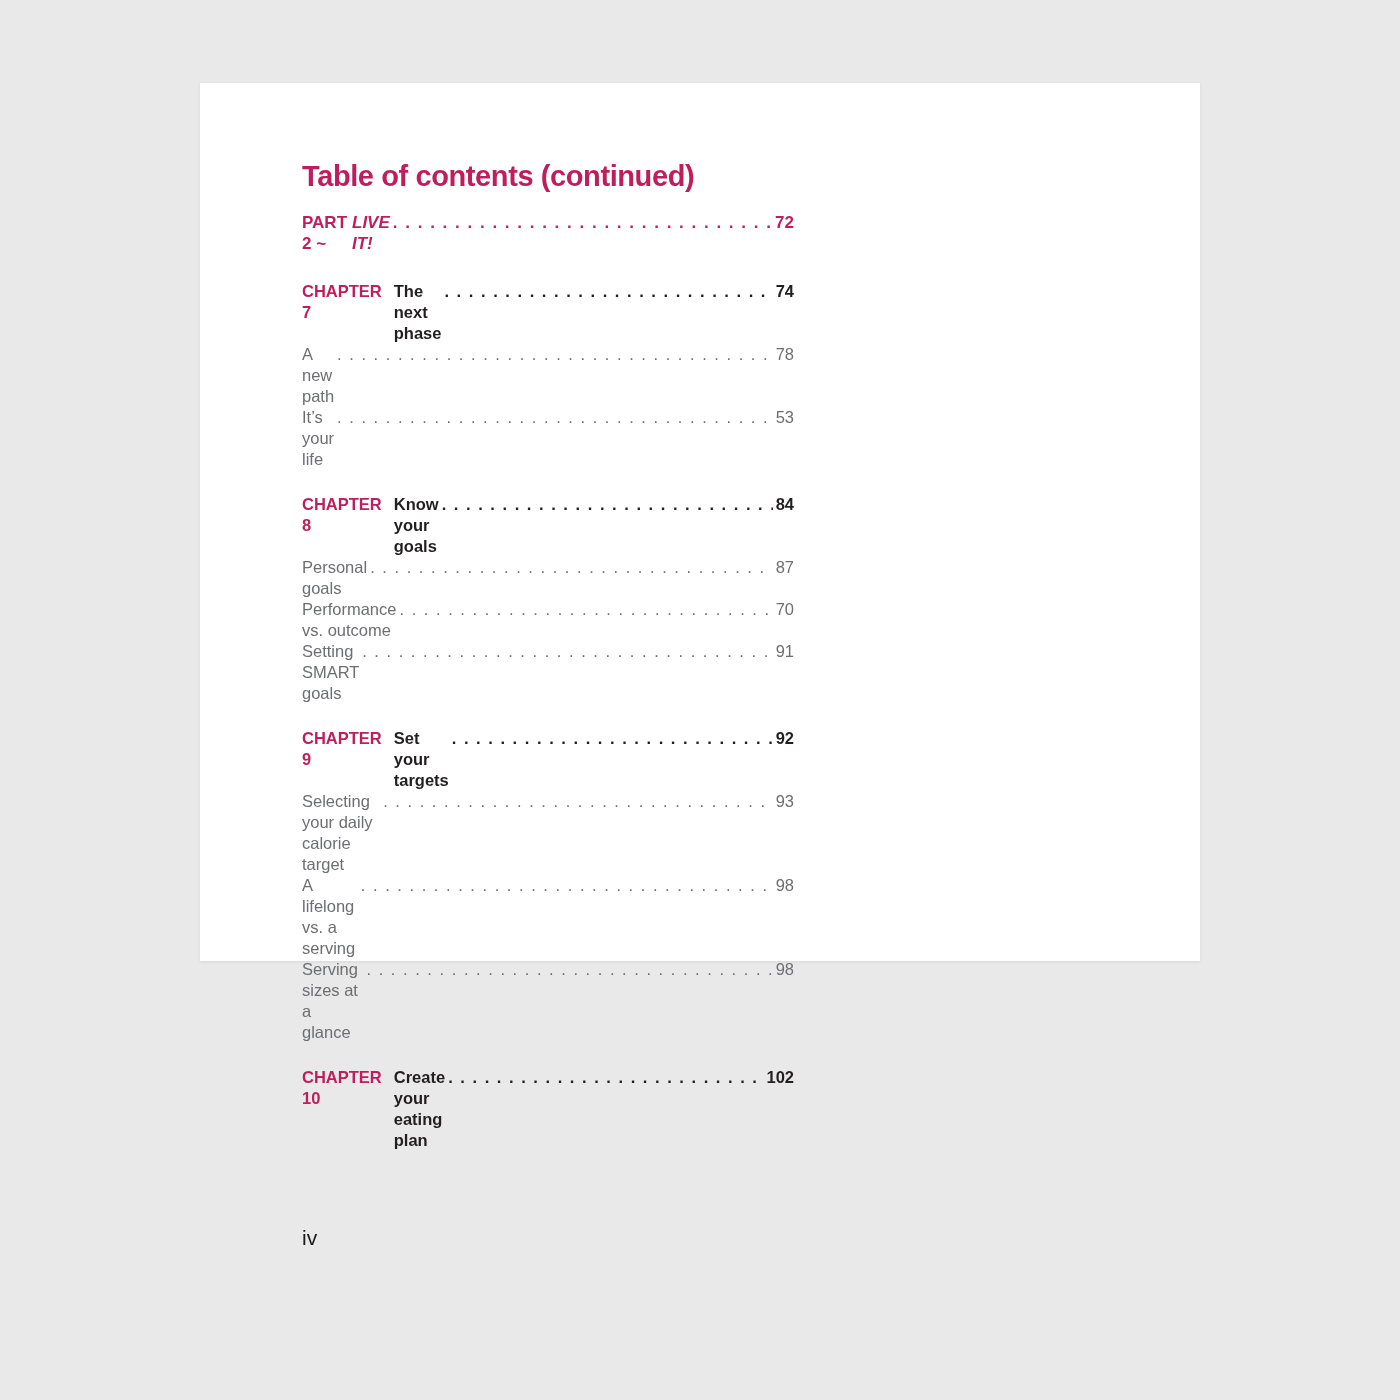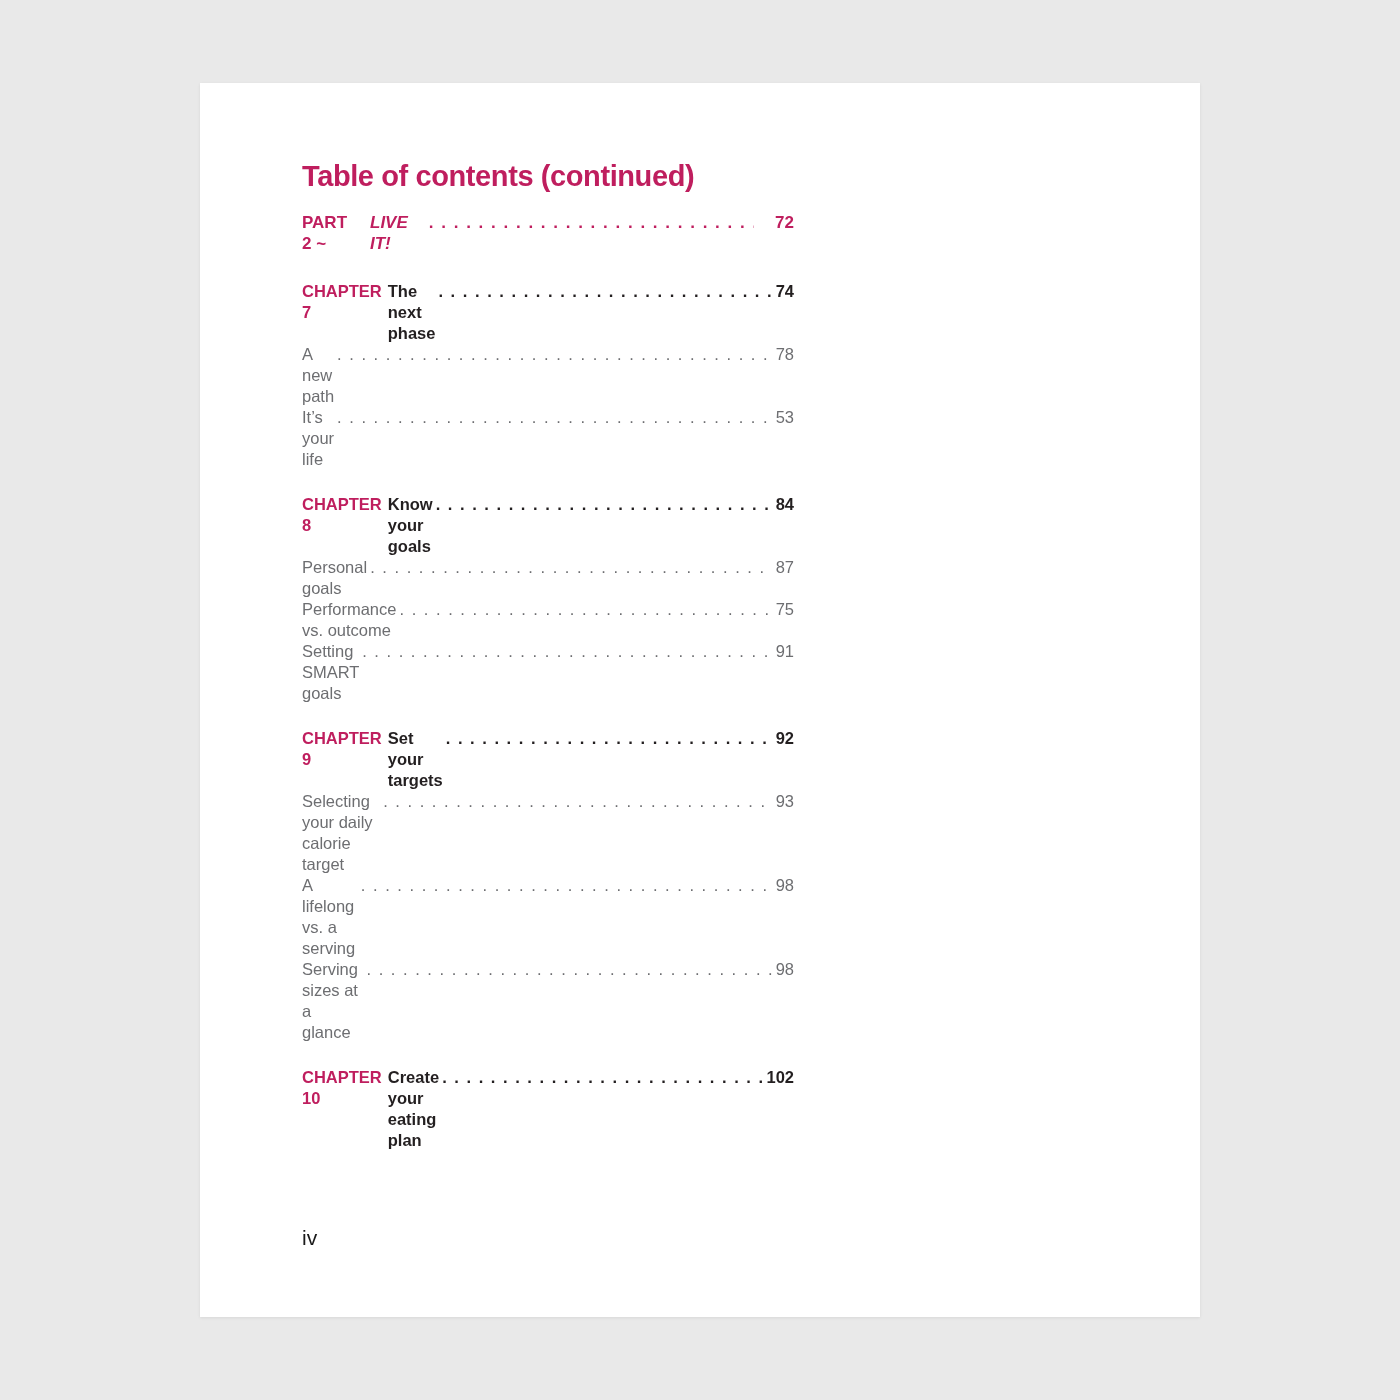--- a/index.html
+++ b/index.html
@@ -13,21 +13,21 @@
 
   .canvas {
     position:relative;
     width:1400px; height:1400px;
     background:#e9e9e9;
     overflow:hidden;
   }
   .sheet {
     position:absolute;
     left:200px; top:83px;
-    width:1000px; height:1234px;
+    width:1000px; height:878px;
     background:#ffffff;
     box-shadow:0 1px 3px rgba(0,0,0,0.08);
   }
   .content {
     position:absolute;
     left:102px; top:77px;
     width:492px;
   }
   .toc-title {
     font-size:29px;
@@ -41,38 +41,37 @@
     display:flex;
     align-items:baseline;
     font-size:16.5px;
     line-height:21px;
   }
   .part-row {
     font-size:17px;
     font-weight:bold;
     color:var(--accent);
     margin-bottom:27px;
-    gap:18px;
   }
   .part-row .part-title { font-style:italic; margin-left:5px; }
   .dots {
     flex:1 1 auto;
     overflow:hidden;
     white-space:nowrap;
     letter-spacing:1.5px;
     margin:0 3px 0 3px;
     min-width:12px;
   }
   .dots::after {
     content:". . . . . . . . . . . . . . . . . . . . . . . . . . . . . . . . . . . . . . . . . . . . . . . . . . . . . . . . . . . . . . . . . . . . . . . . . . . . . . . . . . . . . . . . . . . . . . . . . . . .";
   }
   .pagenum { white-space:nowrap; }
   .chapter-block + .chapter-block { margin-top:24px; }
   .head { font-weight:bold; color:var(--dark); }
-  .head .ch-label { color:var(--accent); margin-right:6px; }
+  .head .ch-label { color:var(--accent); margin-right:12px; }
   .section-row { color:var(--gray); }
   .sec-text em { font-style:italic; }
   .folio {
     position:absolute;
     left:102px; top:1143px;
     font-size:21px;
     font-weight:normal;
     color:#1a1a1a;
   }
 </style>
@@ -119,21 +118,21 @@
               <span class="pagenum">84</span>
             </div>
             <div class="row section-row">
               <span class="sec-text">Personal goals</span>
               <span class="dots"></span>
               <span class="pagenum">87</span>
             </div>
             <div class="row section-row">
               <span class="sec-text">Performance vs. outcome</span>
               <span class="dots"></span>
-              <span class="pagenum">75</span>
+              <span class="pagenum">70</span>
             </div>
             <div class="row section-row">
               <span class="sec-text">Setting SMART goals</span>
               <span class="dots"></span>
               <span class="pagenum">91</span>
             </div>
           </div>
           <div class="chapter-block">
             <div class="row head">
               <span class="ch-label">CHAPTER 9</span>

